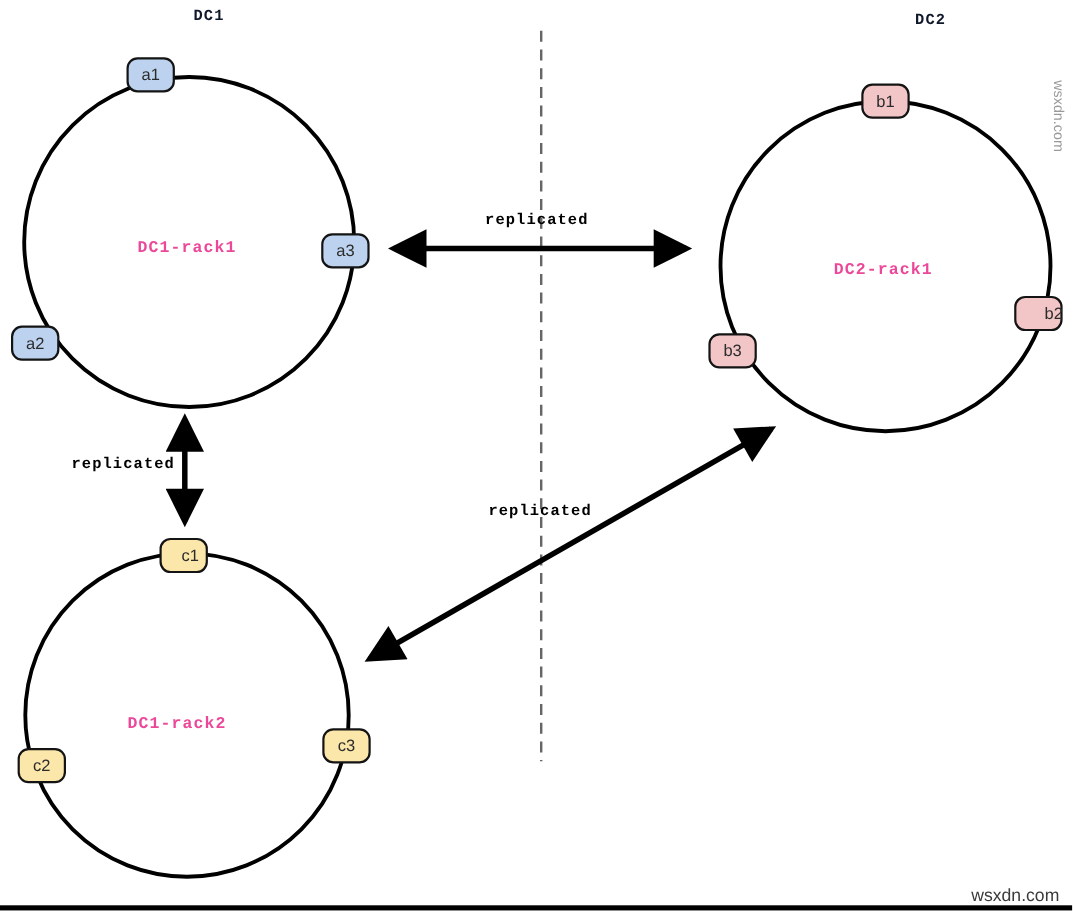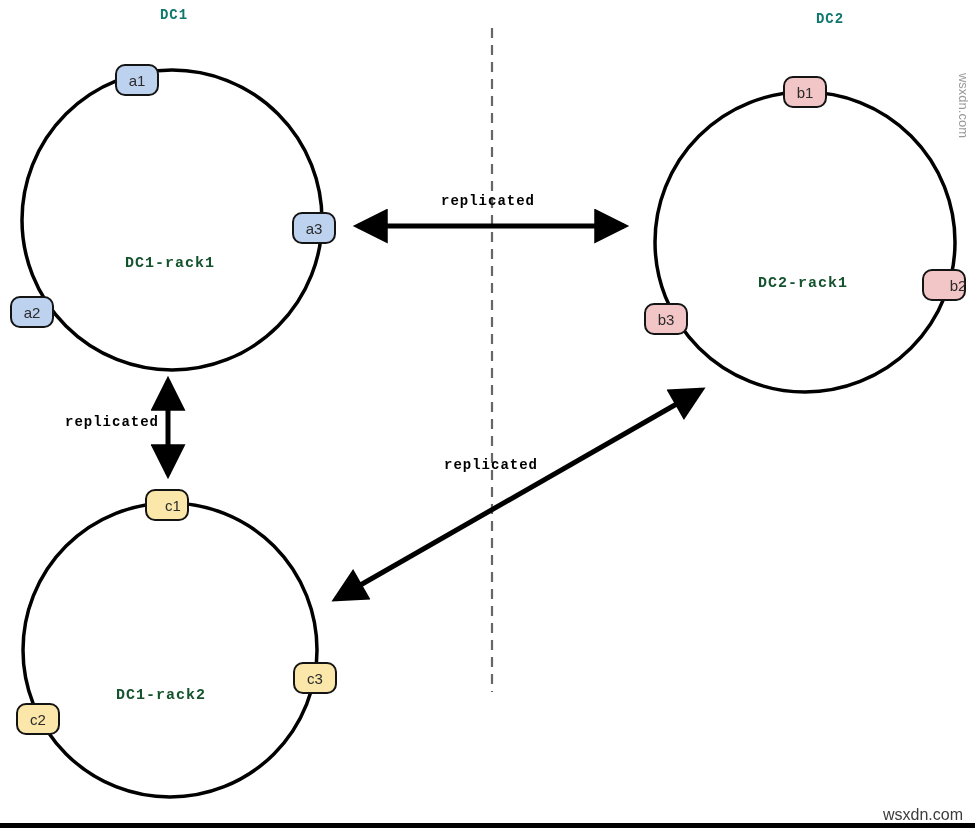--- a/index.html
+++ b/index.html
@@ -8,33 +8,33 @@
     width:975px;height:828px;
     background:#ffffff;
     overflow:hidden;
     font-family:"Liberation Sans", sans-serif;
   }
   #shape-layer{position:absolute;left:0;top:0;width:975px;height:828px;}
 
   .dc-label{
     position:absolute;
     font-family:"Liberation Mono", monospace;
-    font-weight:bold;font-size:14px;color:#0f766e;
+    font-weight:bold;font-size:14px;color:#0f172a;
     transform:translate(-50%,-50%);
     letter-spacing:1px;
     white-space:nowrap;
+    margin-left:16px;
   }
   .ring-label{
     position:absolute;
     font-family:"Liberation Mono", monospace;
-    font-weight:bold;font-size:15px;color:#14532d;
+    font-weight:bold;font-size:15px;color:#ec4899;
     transform:translate(-50%,-50%);
     letter-spacing:1px;
     white-space:nowrap;
-    margin-top:37px;
   }
   .replicated-label{
     position:absolute;
     font-family:"Liberation Mono", monospace;
     font-weight:bold;font-size:14px;color:#000000;
     transform:translate(-50%,-50%);
     letter-spacing:1px;
     white-space:nowrap;
   }
   .node{
@@ -103,29 +103,29 @@
   <div class="dc-label" style="left:808px;top:19px;padding-left:44px;">DC2</div>
 
   <div class="ring-label" style="left:170px;top:226px;">DC1-rack1</div>
   <div class="ring-label" style="left:803px;top:246px;">DC2-rack1</div>
   <div class="ring-label" style="left:161px;top:658px;">DC1-rack2</div>
 
   <div class="replicated-label" style="left:488px;top:201px;">replicated</div>
   <div class="replicated-label" style="left:112px;top:422px;">replicated</div>
   <div class="replicated-label" style="left:491px;top:465px;">replicated</div>
 
-  <div class="node blue" style="left:137px;top:80px;text-align:right;">a1</div>
+  <div class="node blue" style="left:137px;top:68px;text-align:right;">a1</div>
   <div class="node blue" style="left:32px;top:312px;">a2</div>
   <div class="node blue" style="left:314px;top:228px;text-align:right;">a3</div>
 
   <div class="node pink" style="left:805px;top:92px;text-align:right;">b1</div>
   <div class="node pink" style="left:944px;top:285px;padding-left:28px;">b2</div>
   <div class="node pink" style="left:666px;top:319px;">b3</div>
 
   <div class="node yellow" style="left:167px;top:505px;padding-left:12px;">c1</div>
-  <div class="node yellow" style="left:38px;top:719px;">c2</div>
+  <div class="node yellow" style="left:38px;top:696px;">c2</div>
   <div class="node yellow" style="left:315px;top:678px;">c3</div>
 
   <div class="watermark-side">wsxdn.com</div>
   <div class="watermark-bottom-text">wsxdn.com</div>
   <div class="bottom-bar"></div>
 
 </div>
 
 </body></html>

